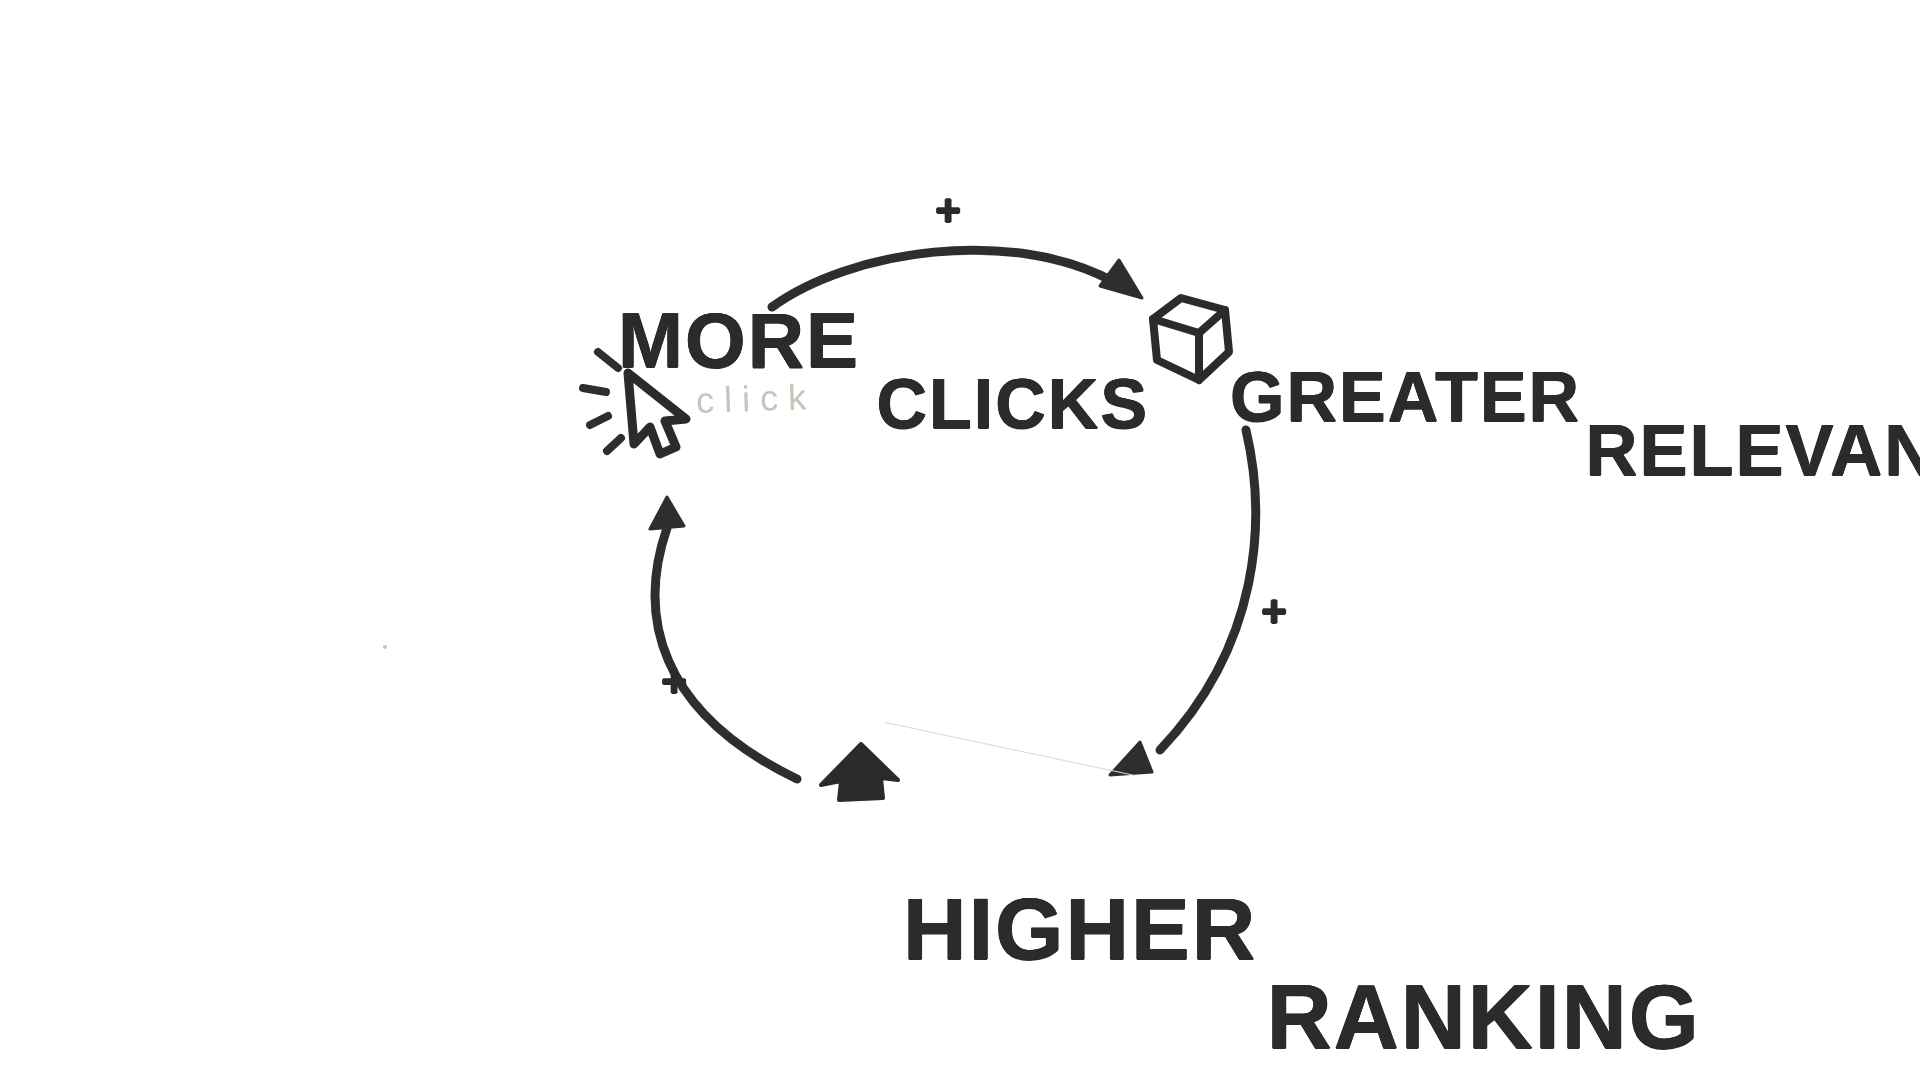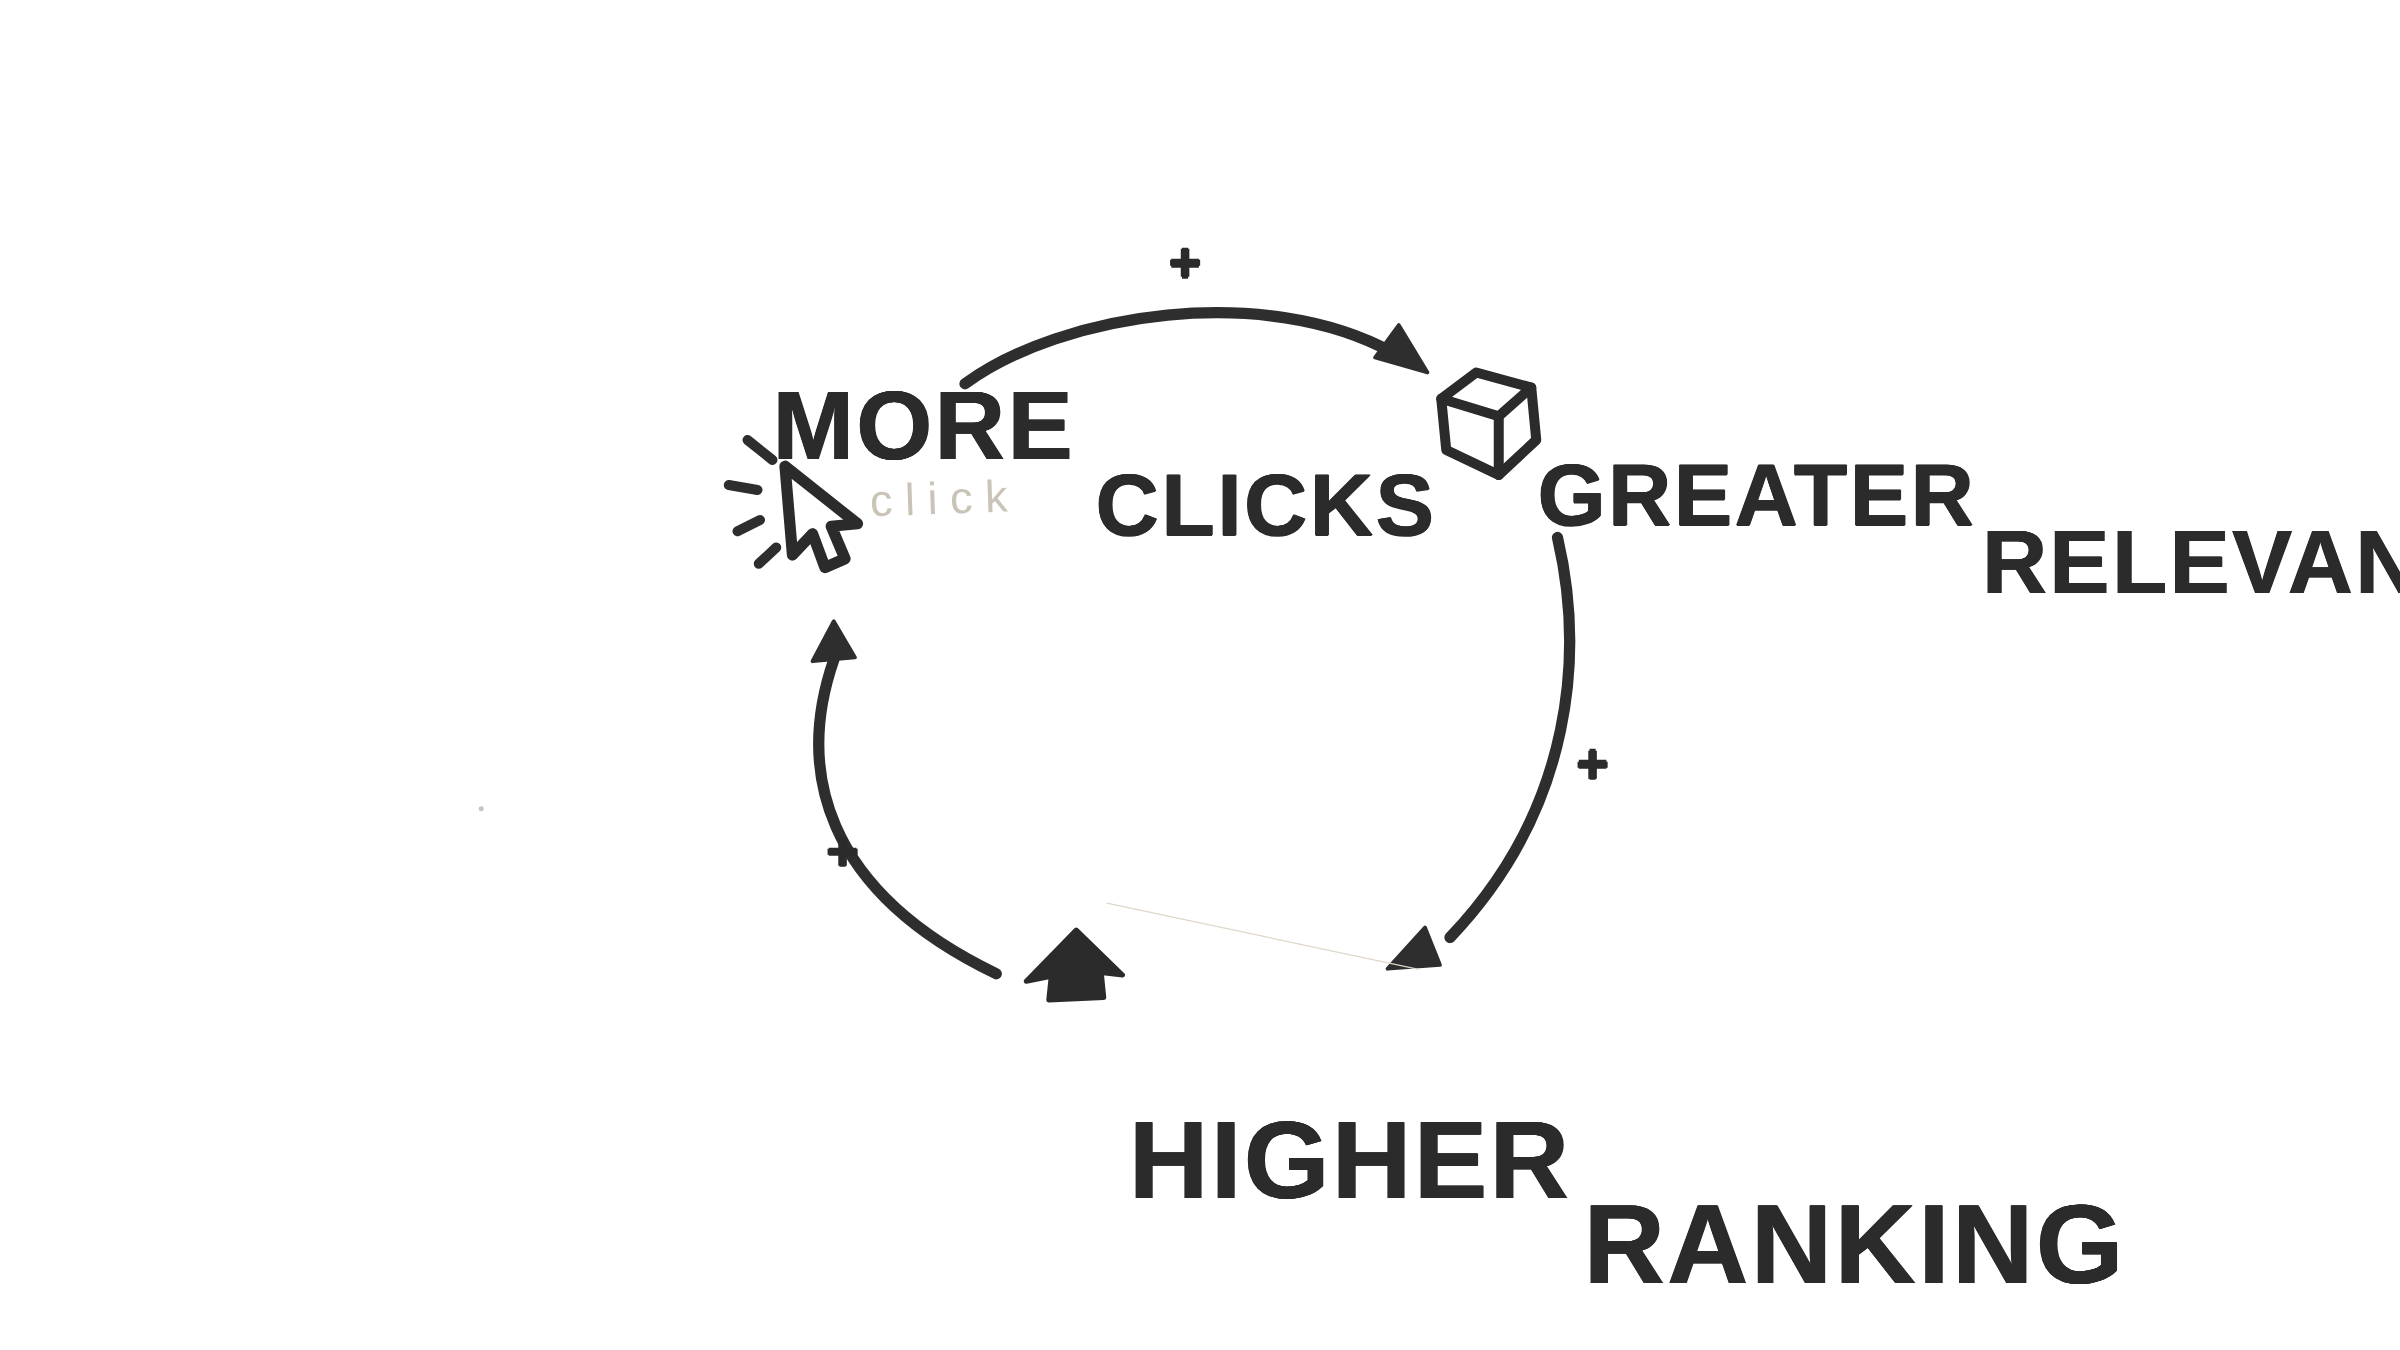--- a/index.html
+++ b/index.html
@@ -25,21 +25,21 @@
     letter-spacing: 2px;
     white-space: nowrap;
     transform-origin: 0 0;
     text-shadow: 0.6px 0 0 currentColor, -0.4px 0 0 currentColor, 0 0.5px 0 currentColor;
   }
   .t-more      { left: 618px;  top: 301px; font-size: 78px; transform: rotate(-3deg) scale(0.60,1); }
   .t-clicks    { left: 630px;  top: 362px; font-size: 70px; transform: rotate(-2deg) scale(0.66,1); }
   .t-greater   { left: 1230px; top: 282px; font-size: 70px; transform: rotate(-2deg) scale(0.52,1); }
   .t-relevance { left: 1230px; top: 336px; font-size: 72px; transform: rotate(-1deg) scale(0.55,1); }
   .t-higher    { left: 903px;  top: 733px; font-size: 88px; transform: rotate(-2deg) scale(0.47,1); }
-  .t-ranking   { left: 908px;  top: 801px; font-size: 90px; transform: rotate(-1deg) scale(0.48,1); }
+  .t-ranking   { left: 908px;  top: 822px; font-size: 90px; transform: rotate(-1deg) scale(0.48,1); }
   .ghost {
     position: absolute;
     left: 696px; top: 378px;
     color: #c9c3b8;
     font-size: 36px;
     font-weight: 400;
     letter-spacing: 10px;
     transform: rotate(-2deg);
     text-shadow: none;
     z-index: 0;

